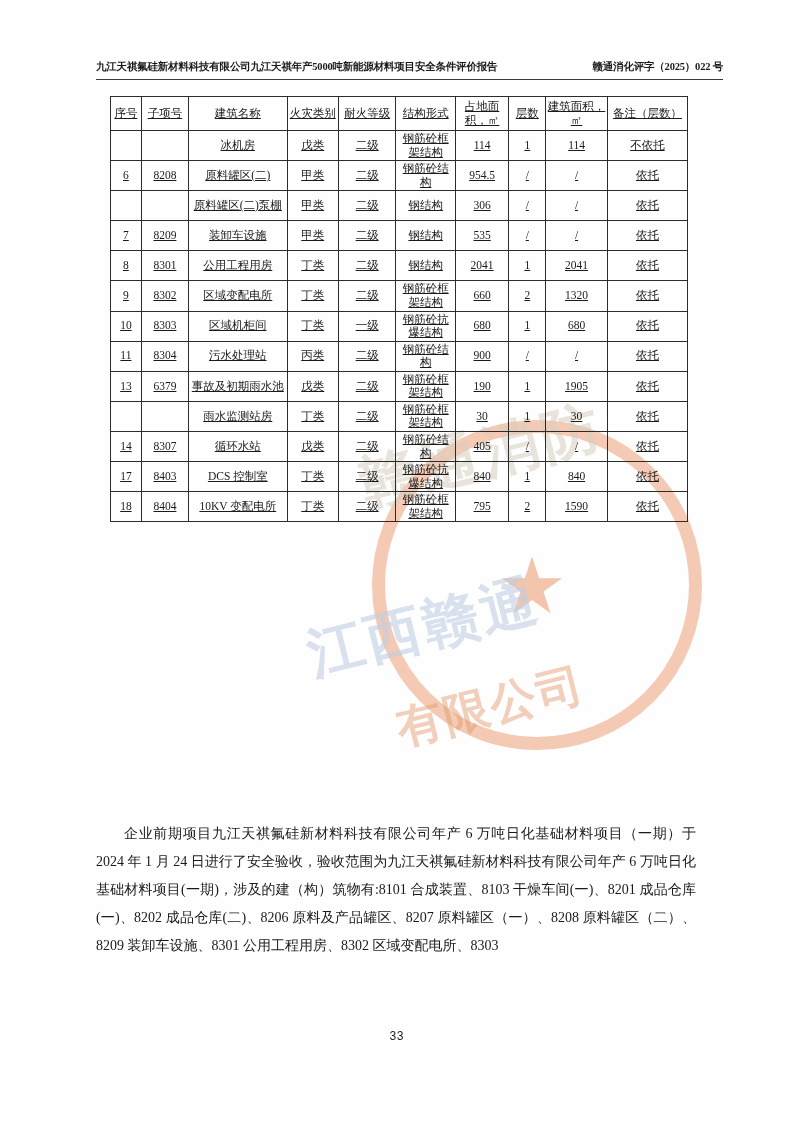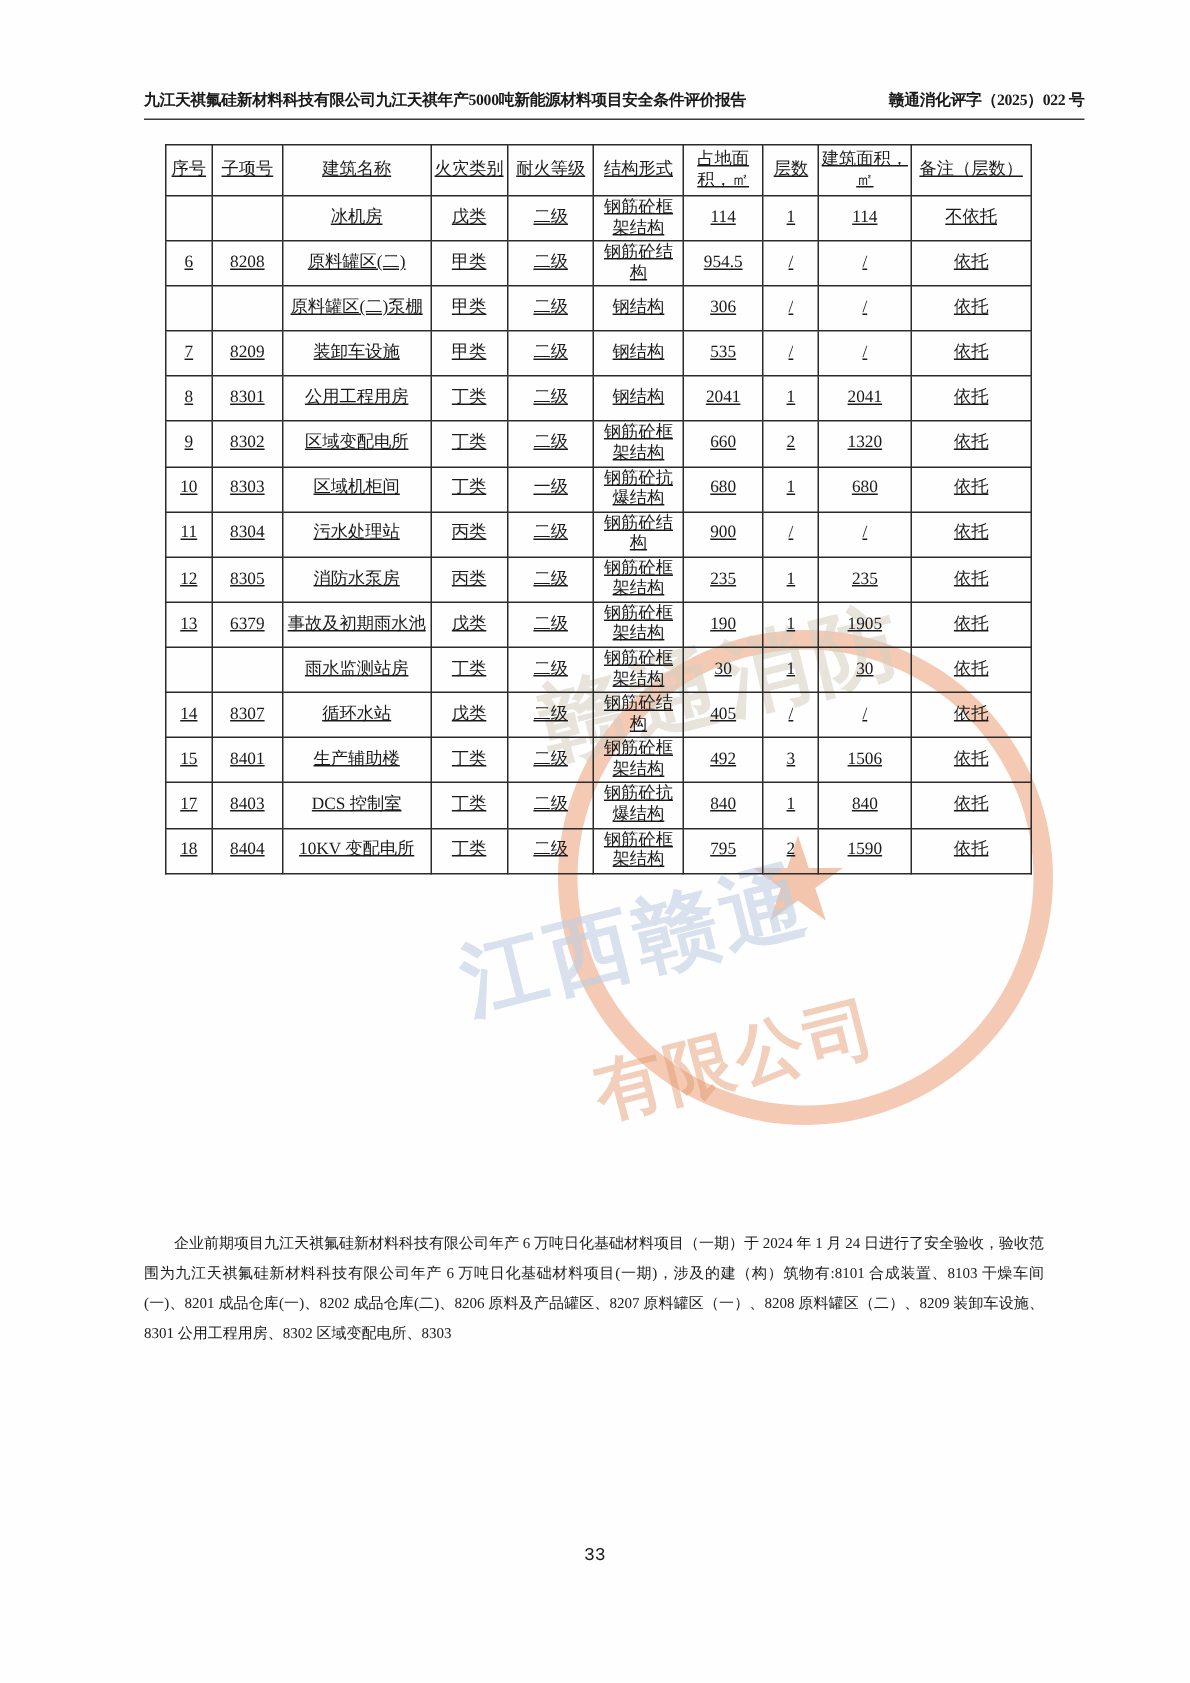--- a/index.html
+++ b/index.html
@@ -149,21 +149,21 @@
 
   .row-h { height: 30px; margin-left: 12px; }
   .row-t { height: 34px; }
 
   
   .body-text {
     position: absolute;
     top: 820px;
     left: 96px;
     width: 600px;
-    font-size: 10px;
+    font-size: 14px;
     line-height: 2.0;
     text-align: justify;
     text-justify: inter-ideograph;
     z-index: 10;
   }
   .body-text p {
     margin: 0;
     text-indent: 2em;
   }
 
@@ -316,32 +316,20 @@
             <td>污水处理站</td>
             <td>丙类</td>
             <td>二级</td>
             <td>钢筋砼结构</td>
             <td>900</td>
             <td>/</td>
             <td>/</td>
             <td>依托</td>
           </tr>
           <tr class="row-h">
-            <td>12</td>
-            <td>8305</td>
-            <td>消防水泵房</td>
-            <td>丙类</td>
-            <td>二级</td>
-            <td>钢筋砼框架结构</td>
-            <td>235</td>
-            <td>1</td>
-            <td>235</td>
-            <td>依托</td>
-          </tr>
-          <tr class="row-h">
             <td>13</td>
             <td>6379</td>
             <td>事故及初期雨水池</td>
             <td>戊类</td>
             <td>二级</td>
             <td>钢筋砼框架结构</td>
             <td>190</td>
             <td>1</td>
             <td>1905</td>
             <td>依托</td>
@@ -364,32 +352,20 @@
             <td>循环水站</td>
             <td>戊类</td>
             <td>二级</td>
             <td>钢筋砼结构</td>
             <td>405</td>
             <td>/</td>
             <td>/</td>
             <td>依托</td>
           </tr>
           <tr class="row-h">
-            <td>15</td>
-            <td>8401</td>
-            <td>生产辅助楼</td>
-            <td>丁类</td>
-            <td>二级</td>
-            <td>钢筋砼框架结构</td>
-            <td>492</td>
-            <td>3</td>
-            <td>1506</td>
-            <td>依托</td>
-          </tr>
-          <tr class="row-h">
             <td>17</td>
             <td>8403</td>
             <td>DCS 控制室</td>
             <td>丁类</td>
             <td>二级</td>
             <td>钢筋砼抗爆结构</td>
             <td>840</td>
             <td>1</td>
             <td>840</td>
             <td>依托</td>

